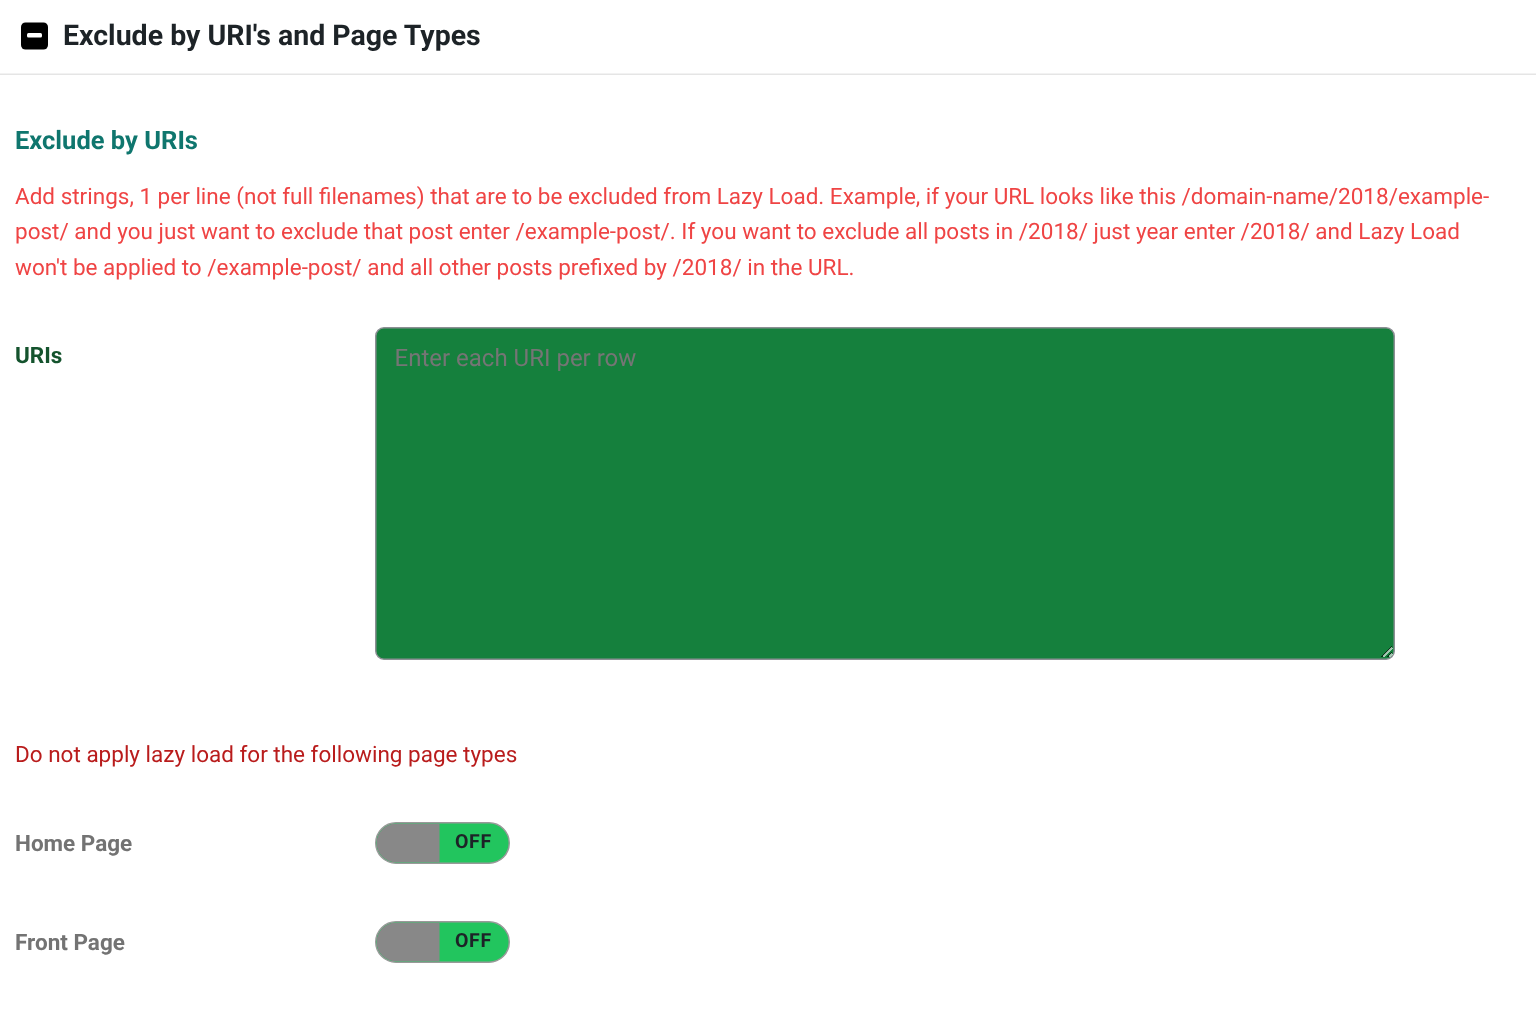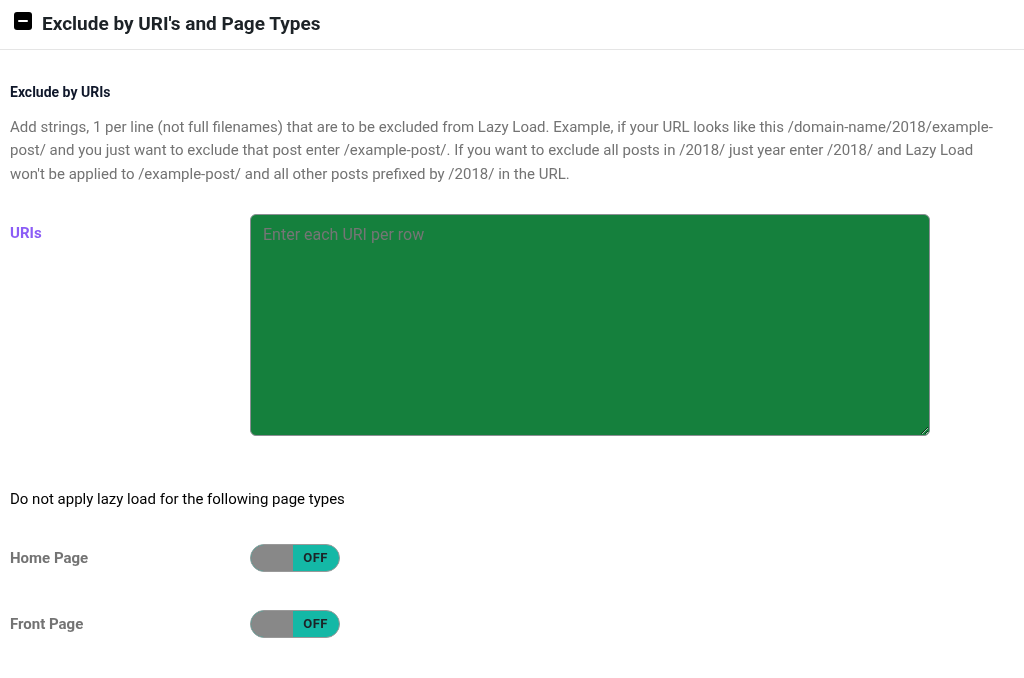--- a/index.html
+++ b/index.html
@@ -10,21 +10,21 @@
     body {
       font-family: -apple-system, BlinkMacSystemFont, "Segoe UI", Roboto, sans-serif;
       background: #fff;
       color: #1d2327;
       width: 1024px;
       height: 678px;
       overflow: hidden;
     }
     .panel-header {
       display: flex;
-      align-items: flex-start;
+      align-items: center;
       padding: 12px 14px 14px 14px;
       border-bottom: 1px solid #e5e5e5;
       gap: 10px;
     }
     .collapse-icon {
       width: 18px;
       height: 18px;
       background: #000;
       border-radius: 3px;
       display: flex;
@@ -41,42 +41,42 @@
     }
     .panel-title {
       font-size: 19px;
       font-weight: 700;
       color: #1d2327;
     }
     .content {
       padding: 34px 10px 0 10px;
     }
     .section-heading {
-      font-size: 14px;
+      font-size: 17px;
       font-weight: 700;
       margin-bottom: 16px;
-      color: #0f172a;
+      color: #0f766e;
     }
     .description {
       font-size: 15px;
       line-height: 1.55;
-      color: #737373;
+      color: #ef4444;
       margin-bottom: 28px;
       max-width: 1000px;
     }
     .form-row {
       display: flex;
       align-items: flex-start;
       margin-bottom: 14px;
     }
     .form-label {
       width: 240px;
       font-size: 15px;
       font-weight: 700;
-      color: #8b5cf6;
+      color: #14532d;
       padding-top: 10px;
       flex-shrink: 0;
     }
     .form-field {
       flex: 1;
       max-width: 680px;
     }
     textarea {
       width: 100%;
       height: 222px;
@@ -90,40 +90,40 @@
       background: #15803d;
     }
     textarea::placeholder {
       color: #757575;
     }
     .section-gap {
       margin-top: 50px;
     }
     .sub-desc {
       font-size: 15px;
-      color: #000000;
+      color: #b91c1c;
       margin-bottom: 36px;
     }
     .toggle-row {
       display: flex;
       align-items: center;
       margin-bottom: 38px;
     }
     .toggle-label {
       width: 240px;
       font-size: 15px;
       font-weight: 700;
       color: #737373;
       flex-shrink: 0;
     }
     .toggle {
       width: 90px;
       height: 28px;
       border-radius: 14px;
-      background: #14b8a6;
+      background: #22c55e;
       border: 1px solid #999;
       display: flex;
       align-items: center;
       cursor: pointer;
       position: relative;
       overflow: hidden;
     }
     .toggle-knob {
       width: 42px;
       height: 100%;

